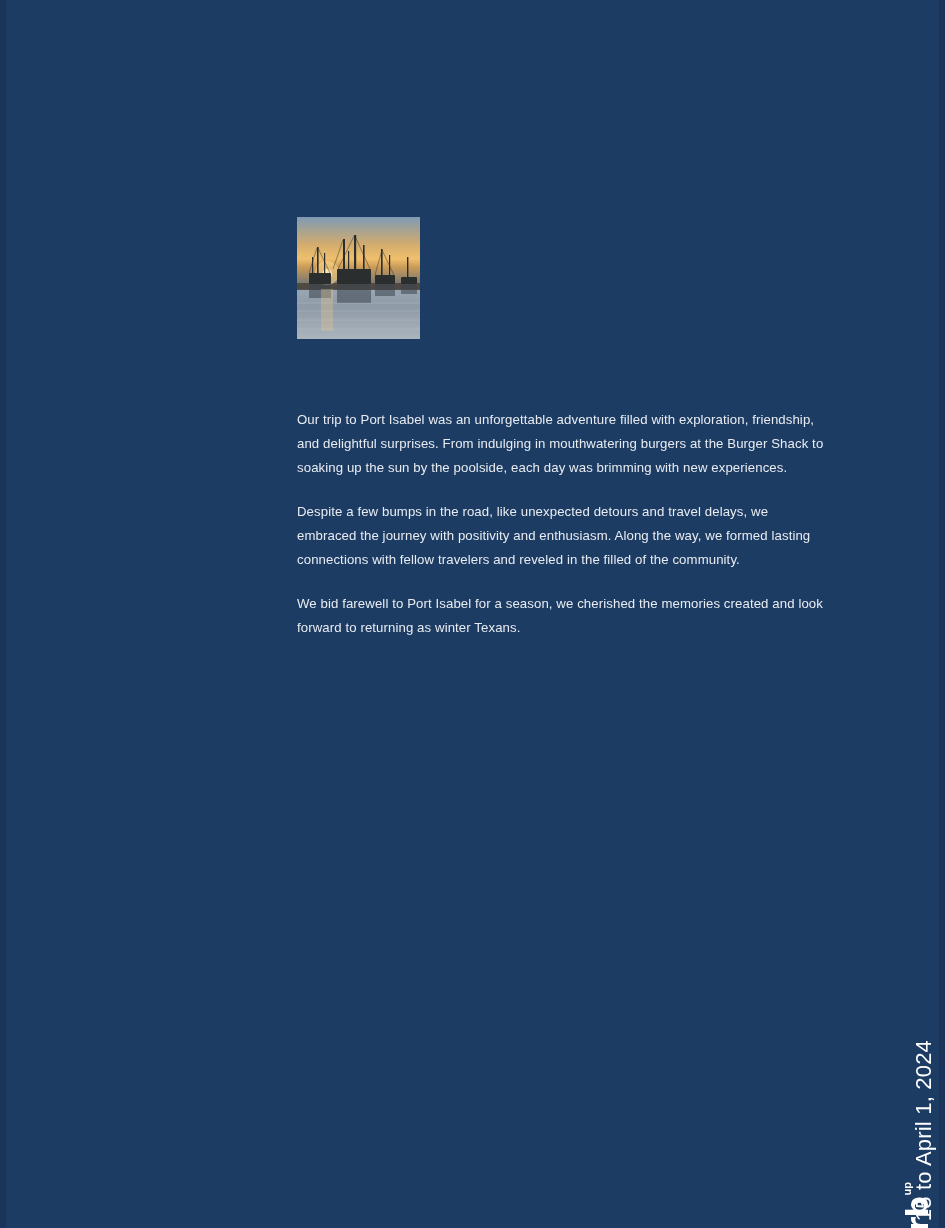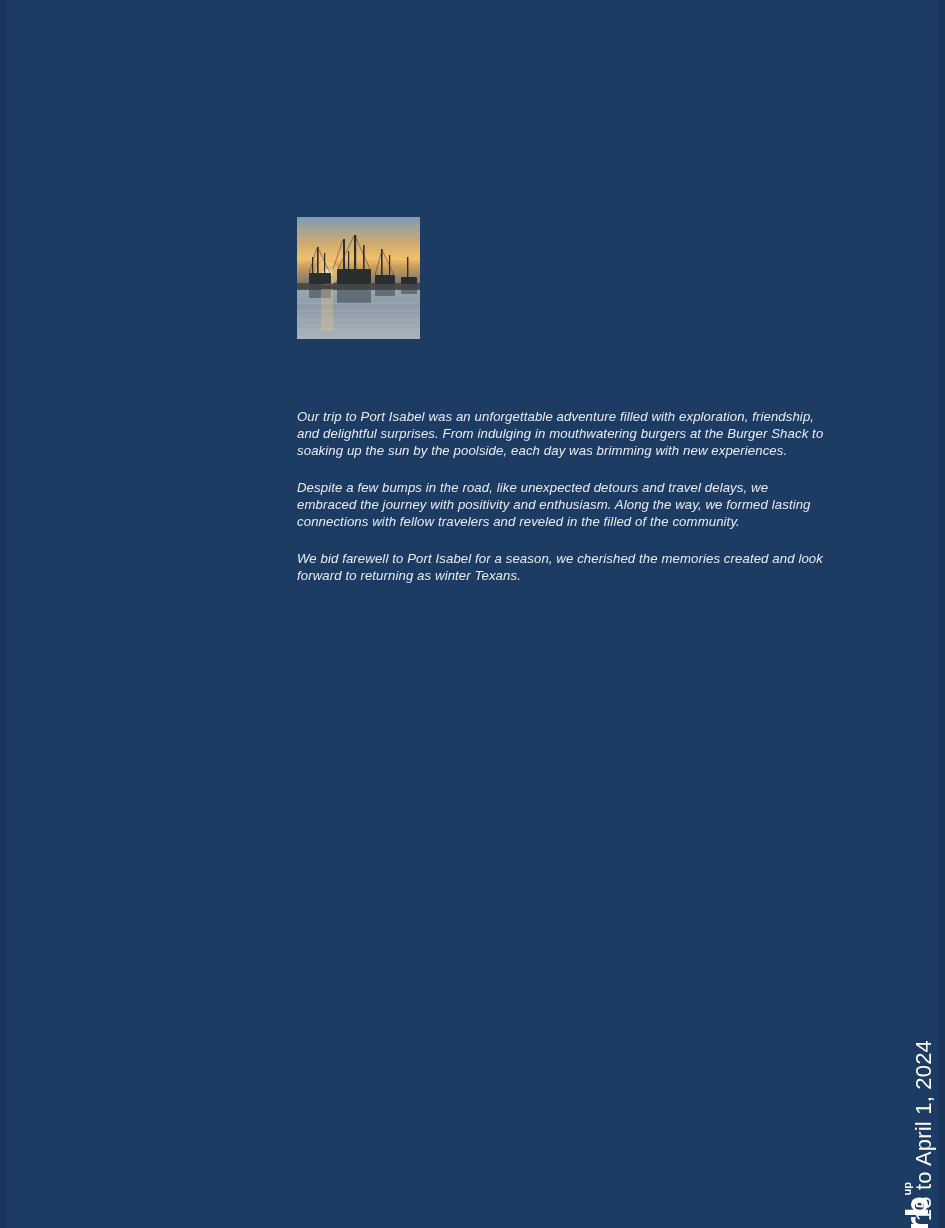--- a/index.html
+++ b/index.html
@@ -50,23 +50,22 @@
   .photo svg { display: block; }
 
   
   .copy {
     position: absolute;
     left: 297px;
     top: 408px;
     width: 530px;
     color: #e8ecf1;
     font-size: 13.2px;
-    line-height: 17px;
+    line-height: 24px;
     letter-spacing: 0.1px;
-    font-style: italic;
   }
   .copy p {
     margin: 0 0 20px 0;
   }
   .copy p:last-child { margin-bottom: 0; }
 
   
   .side-title {
     position: absolute;
     right: 8px;

